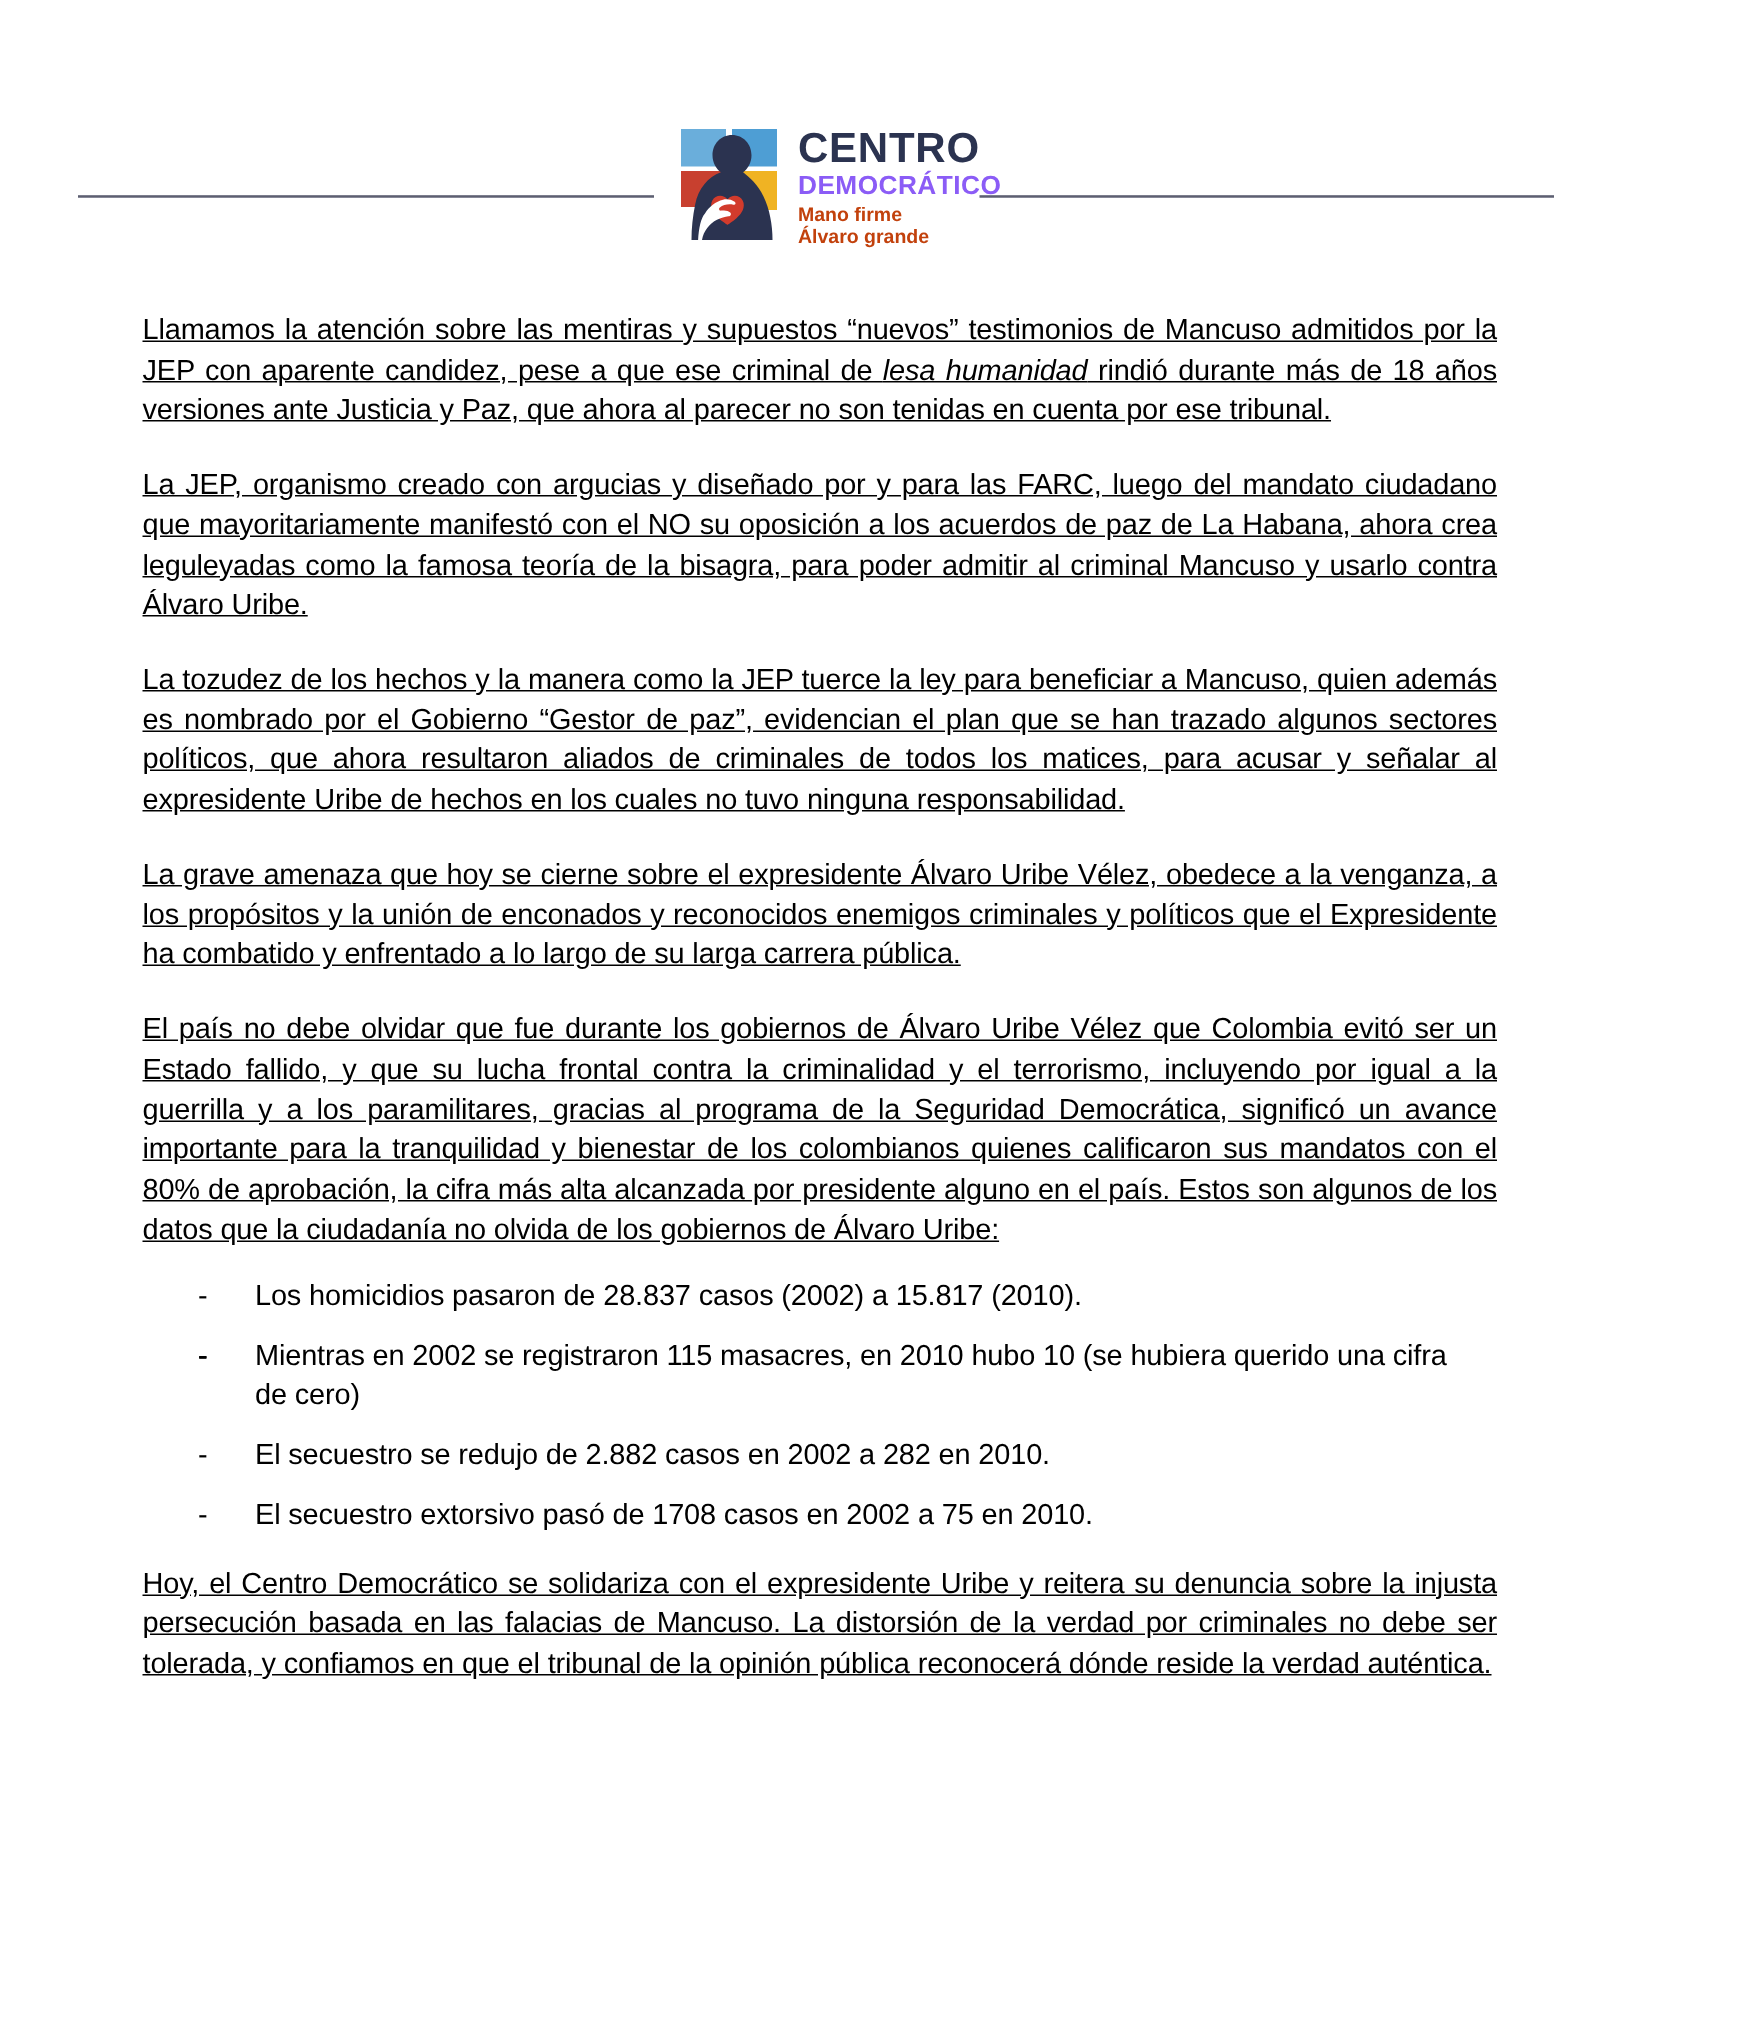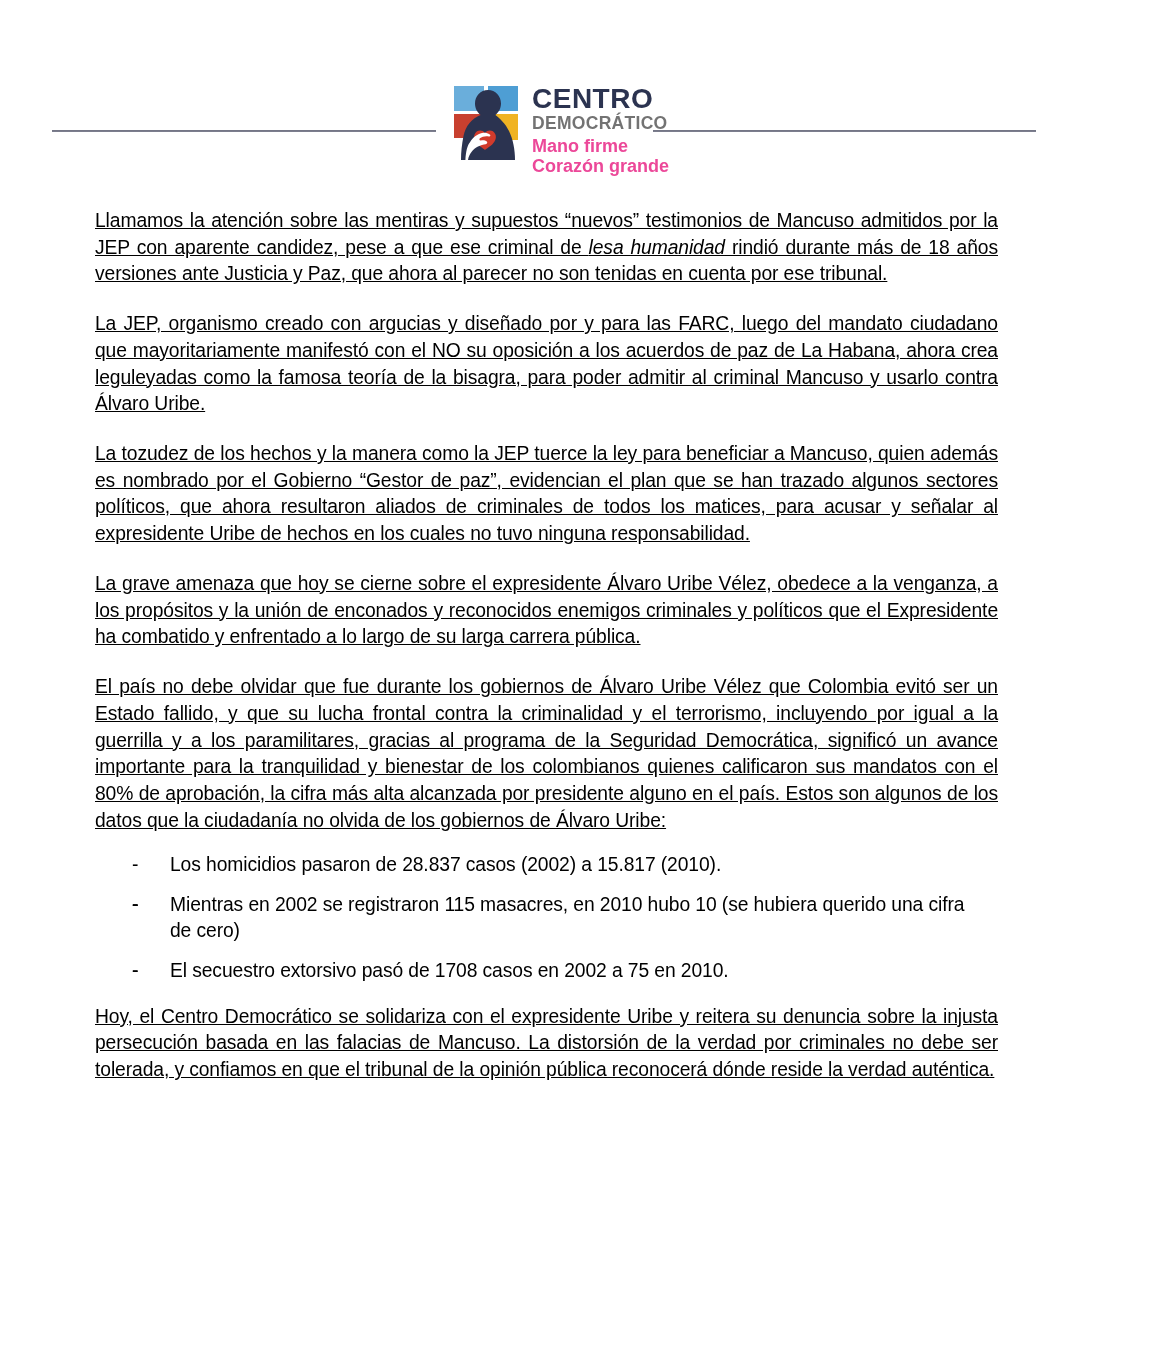--- a/index.html
+++ b/index.html
@@ -62,28 +62,28 @@
     font-size: 28px;
     font-weight: bold;
     letter-spacing: 0.5px;
     color: #2b3350;
     line-height: 0.95;
   }
   .logo-democratico {
     font-size: 17.5px;
     font-weight: bold;
     letter-spacing: 0.3px;
-    color: #737373;
+    color: #8b5cf6;
     line-height: 1.05;
     margin-top: 1px;
   }
   .logo-slogan1, .logo-slogan2 {
-    font-size: 18px;
+    font-size: 13px;
     font-weight: bold;
-    color: #ec4899;
+    color: #c2410c;
     line-height: 1.12;
   }
   .logo-slogan1 { margin-top: 4px; }
 
   
   .content {
     position: absolute;
     left: 95px;
     top: 208px;
     width: 903px;
@@ -150,21 +150,21 @@
           <path d="M33 51 c-2.6 -3.6 -8.2 -3.3 -10.2 0.9 c-2 4.2 0.7 8.6 4.2 11.6 c2.6 2.2 6 4.4 6 4.4 s3.4 -2.2 6 -4.4 c3.5 -3 6.2 -7.4 4.2 -11.6 c-2 -4.2 -7.6 -4.5 -10.2 -0.9 Z" fill="#d23b2c"></path>
 
           <path d="M16 78 c1 -6 5 -11 10 -13.5 c2.6 -1.3 5.4 -2 7.6 -2.3 c1.6 -0.2 2.2 -1.6 1.2 -2.6 c-1.2 -1.2 -3.6 -1.6 -5.8 -1.2 c-1.4 0.3 -2.2 -1.2 -1.1 -2.1 c2.3 -1.9 6.1 -2.6 9 -1.8 c1.4 0.4 2 -1.2 0.9 -2 c-2.2 -1.6 -5.4 -2 -7.8 -1.4 c-4.8 1.2 -9.4 4.6 -12 9.2 C15.4 63 13.8 70 13.4 78 Z" fill="#ffffff"></path>
         </svg>
       </div>
 
       <div class="logo-text">
         <div class="logo-centro">CENTRO</div>
         <div class="logo-democratico">DEMOCRÁTICO</div>
         <div class="logo-slogan1">Mano firme</div>
-        <div class="logo-slogan2">Corazón grande</div>
+        <div class="logo-slogan2">Álvaro grande</div>
       </div>
 
     </div>
   </div>
 
   <div class="content">
 
     <p class="para" id="para-1"><span>Llamamos la atención sobre las mentiras y supuestos “nuevos” testimonios de Mancuso admitidos por la JEP con aparente candidez, pese a que ese criminal de </span><em>lesa humanidad</em><span> rindió durante más de 18 años versiones ante Justicia y Paz, que ahora al parecer no son tenidas en cuenta por ese tribunal.</span></p>
 
     <p class="para">La JEP, organismo creado con argucias y diseñado por y para las FARC, luego del mandato ciudadano que mayoritariamente manifestó con el NO su oposición a los acuerdos de paz de La Habana, ahora crea leguleyadas como la famosa teoría de la bisagra, para poder admitir al criminal Mancuso y usarlo contra Álvaro Uribe.</p>
@@ -185,20 +185,21 @@
       </li>
       <li>
         <span class="dash">-</span>
       </li>
       <li class="wrap">
         <span class="dash">-</span>
         <span>Mientras en 2002 se registraron 115 masacres, en 2010 hubo 10 (se hubiera querido una cifra de cero)</span>
       </li>
       <li>
         <span class="dash">-</span>
+        <span>El secuestro se redujo de 2.882 casos en 2002 a 282 en 2010.</span>
       </li>
       <li>
         <span class="dash">-</span>
         <span>El secuestro extorsivo pasó de 1708 casos en 2002 a 75 en 2010.</span>
       </li>
     </ul>
 
     <p class="para">Hoy, el Centro Democrático se solidariza con el expresidente Uribe y reitera su denuncia sobre la injusta persecución basada en las falacias de Mancuso. La distorsión de la verdad por criminales no debe ser tolerada, y confiamos en que el tribunal de la opinión pública reconocerá dónde reside la verdad auténtica.</p>
 
   </div>

